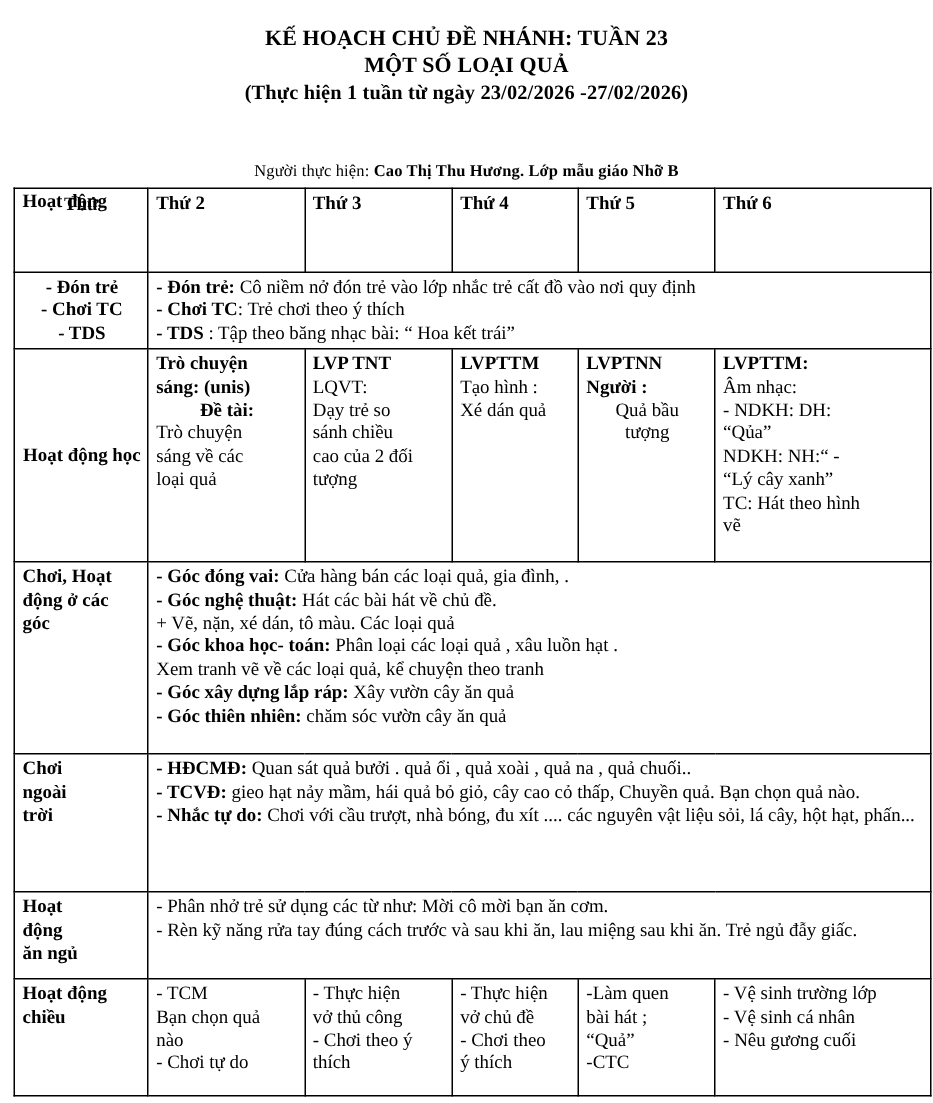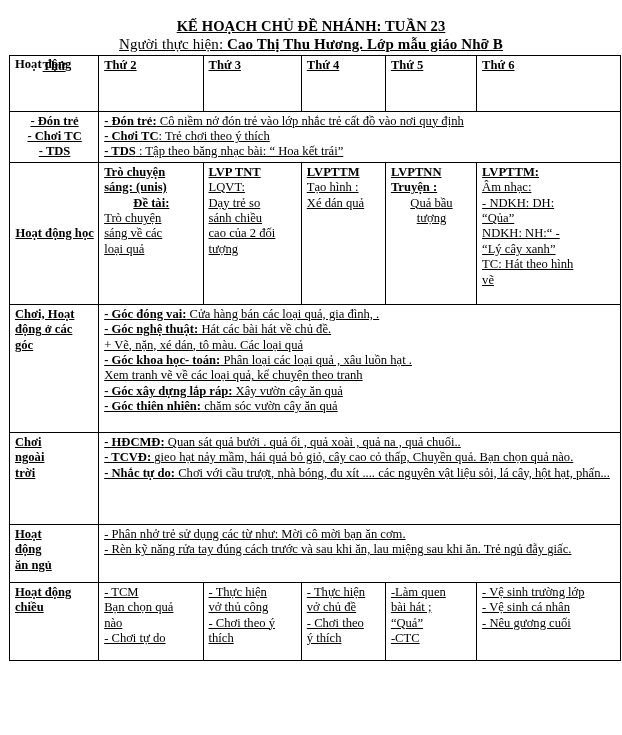--- a/index.html
+++ b/index.html
@@ -13,42 +13,42 @@
     font-family: "Liberation Serif", "DejaVu Serif", serif;
     color: #000000;
     overflow: hidden;
   }
   .page {
     width: 622px;
     height: 735px;
     position: relative;
     box-sizing: border-box;
     padding: 0;
-    text-decoration: underline;
   }
   
   .heading {
     text-align: center;
     padding-top: 18px;
   }
   .heading .line {
     font-weight: bold;
     font-size: 14.6px;
     line-height: 17.5px;
     letter-spacing: 0.1px;
   }
   .heading .line.sub {
     font-size: 13.6px;
     line-height: 17px;
   }
   .heading .line.author {
     font-weight: normal;
-    font-size: 15px;
+    font-size: 11px;
     line-height: 17px;
     padding-bottom: 2px;
+    margin-top: 36px;
   }
   .heading .line.author b { font-weight: bold; }
 
   
   table.plan {
     border-collapse: collapse;
     width: 612px;
     margin-left: 9px;
     table-layout: fixed;
     border: 1.6px solid #000;
@@ -107,20 +107,22 @@
   .b { font-weight: bold; }
   .ctr { text-align: center; }
 </style>
 </head>
 <body>
 
 <div class="page">
 
   <div class="heading">
     <div class="line">KẾ HOẠCH CHỦ ĐỀ NHÁNH: TUẦN 23</div>
+    <div class="line">MỘT SỐ LOẠI QUẢ</div>
+    <div class="line sub">(Thực hiện 1 tuần từ ngày 23/02/2026 -27/02/2026)</div>
     <div class="line author"><span>Người thực hiện: </span><b>Cao Thị Thu Hương. Lớp mẫu giáo Nhỡ B</b></div>
   </div>
 
   <table class="plan">
     <colgroup>
       <col class="col1">
         <col class="col2">
         <col class="col3">
         <col class="col4">
         <col class="col5">
@@ -173,21 +175,21 @@
             <div>cao của 2 đối</div>
             <div>tượng</div>
           </td>
         <td class="body-cell" id="lc2">
             <div class="b">LVPTTM</div>
             <div>Tạo hình :</div>
             <div>Xé dán quả</div>
           </td>
         <td class="body-cell" id="lc3">
             <div class="b">LVPTNN</div>
-            <div class="b">Truyện :</div>
+            <div class="b">Người :</div>
             <div class=" ctr">Quả bầu</div>
             <div class=" ctr">tượng</div>
           </td>
         <td class="body-cell" id="lc4">
             <div class="b">LVPTTM:</div>
             <div>Âm nhạc:</div>
             <div>- NDKH: DH:</div>
             <div>“Qủa”</div>
             <div> NDKH: NH:“ -</div>
             <div>“Lý cây xanh”</div>

